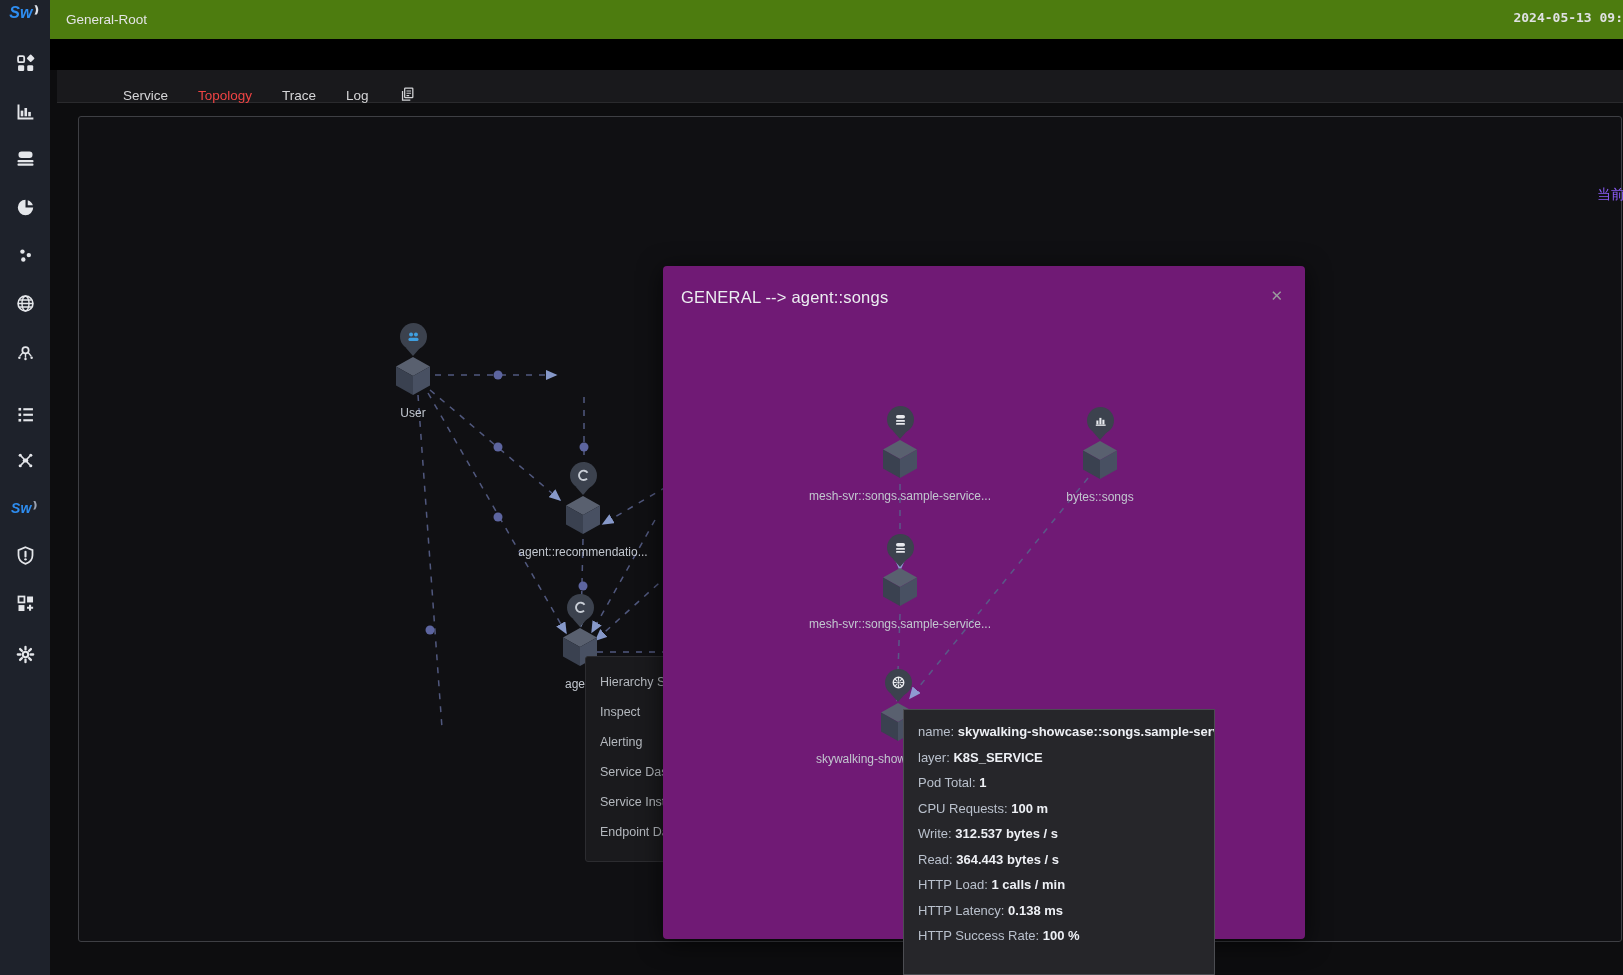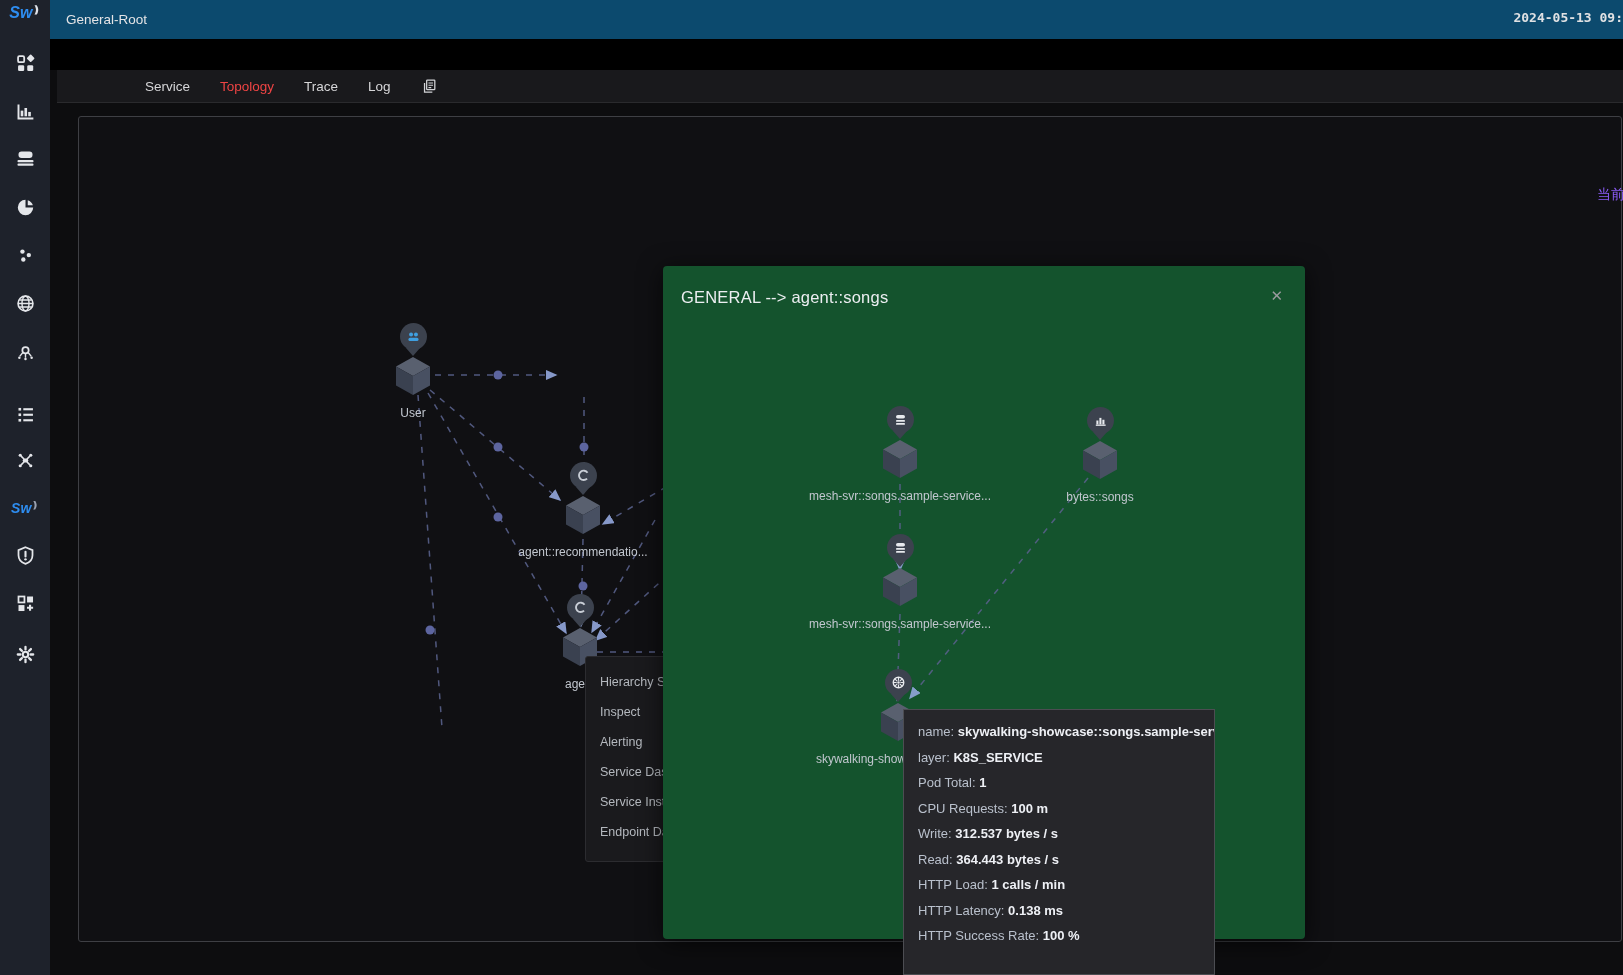--- a/index.html
+++ b/index.html
@@ -10,27 +10,27 @@
   #sidebar { position:absolute; left:0; top:0; width:50px; height:975px; background:#1e222b; z-index:60; }
   #side-logo { position:absolute; left:0; top:4px; width:50px; text-align:center; font-size:16px; font-weight:bold; font-style:italic; color:#2e8df0; }
   #side-logo .swoosh { color:#dfe2e8; font-style:normal; font-size:10px; vertical-align:top; }
   .side-item { position:absolute; left:0; width:50px; height:26px; display:flex; align-items:center; justify-content:center; color:#e4e6ea; cursor:pointer; }
   .side-item svg { width:21px; height:21px; }
   .side-item.active { color:#2e8df0; }
   .sw-text { font-size:14px; font-weight:bold; font-style:italic; color:#2e8df0; }
   .sw-text .swoosh { color:#9aa2b2; font-style:normal; font-size:9px; vertical-align:top; }
 
   
-  #topbar { position:absolute; left:50px; top:0; right:0; height:39px; background:#0c4a6e; z-index:50; display:flex; align-items:center; }
+  #topbar { position:absolute; left:50px; top:0; right:0; height:39px; background:#4d7c0f; z-index:50; display:flex; align-items:center; }
   #page-title { margin-left:16px; font-size:13.5px; color:#e4e4e6; }
   #timestamp { position:absolute; right:0px; top:10px; font-family:"DejaVu Sans Mono",monospace; font-size:13px; font-weight:bold; color:#e0e1e3; white-space:nowrap; }
 
   #black-strip { position:absolute; left:50px; top:39px; right:0; height:31px; background:#000; z-index:5; }
   #tab-strip { position:absolute; left:57px; top:70px; right:0; height:33px; background:#19191c; border-bottom:1px solid #2a2a2d; z-index:6; }
-  #tabs { position:absolute; left:88px; top:0; height:33px; display:flex; align-items:center; gap:30px; }
+  #tabs { position:absolute; left:66px; top:0; height:33px; display:flex; align-items:flex-end; gap:30px; }
   .tab { font-size:13.5px; color:#d6d6d8; cursor:pointer; white-space:nowrap; }
   .tab.active { color:#ef4444; }
   #doc-icon { width:17px; height:17px; color:#d2d3d6; cursor:pointer; }
 
   
   #panel { position:absolute; left:78px; top:116px; right:1px; bottom:33px; background:#101013; border:1px solid #3e3f44; border-radius:3px; z-index:4; }
   .legend-item { position:absolute; display:flex; align-items:center; gap:16px; }
   .legend-label { font-size:12.5px; color:#8f9399; }
   #depth-label { position:absolute; left:1597px; top:186px; font-size:14px; color:#8b5cf6; z-index:8; white-space:nowrap; }
 
@@ -44,21 +44,21 @@
   .pin svg { width:15px; height:15px; }
   .pin-tail { width:0; height:0; border-left:7px solid transparent; border-right:7px solid transparent; border-top:8px solid #3c424e; margin:-2px auto 0; }
   .cube { display:block; margin:-1px auto 0; }
   .nlabel { margin-top:9px; font-size:12px; color:#c2c7cf; white-space:nowrap; }
 
   
   #context-menu { position:absolute; left:585px; top:656px; width:210px; height:206px; background:#1a1a1d; border:1px solid #2c2c30; border-radius:3px; z-index:20; padding-top:10px; overflow:hidden; }
   .menu-item { height:30px; line-height:30px; padding-left:14px; font-size:12.5px; color:#b4b8be; cursor:pointer; white-space:nowrap; }
 
   
-  #modal { position:absolute; left:663px; top:266px; width:642px; height:673px; background:#14532d; border-radius:4px; box-shadow:0 4px 24px rgba(0,0,0,.65); z-index:30; }
+  #modal { position:absolute; left:663px; top:266px; width:642px; height:673px; background:#701a75; border-radius:4px; box-shadow:0 4px 24px rgba(0,0,0,.65); z-index:30; }
   #modal-title { position:absolute; left:18px; top:22px; font-size:16.5px; color:#eceef1; letter-spacing:.2px; }
   #modal-close { position:absolute; right:22px; top:22px; font-size:15px; color:#9a9a9e; cursor:pointer; line-height:15px; }
 
   
   #tooltip { position:absolute; left:903px; top:709px; width:312px; height:266px; background:#26262a; border:1px solid #4c4d52; z-index:40; padding:9px 0 0 14px; overflow:hidden; }
   .tt-row { font-size:13px; line-height:25.5px; color:#b9c0cc; white-space:nowrap; }
   .tt-row b { color:#eef0f5; font-weight:bold; }
 </style>
 </head>
 <body>

